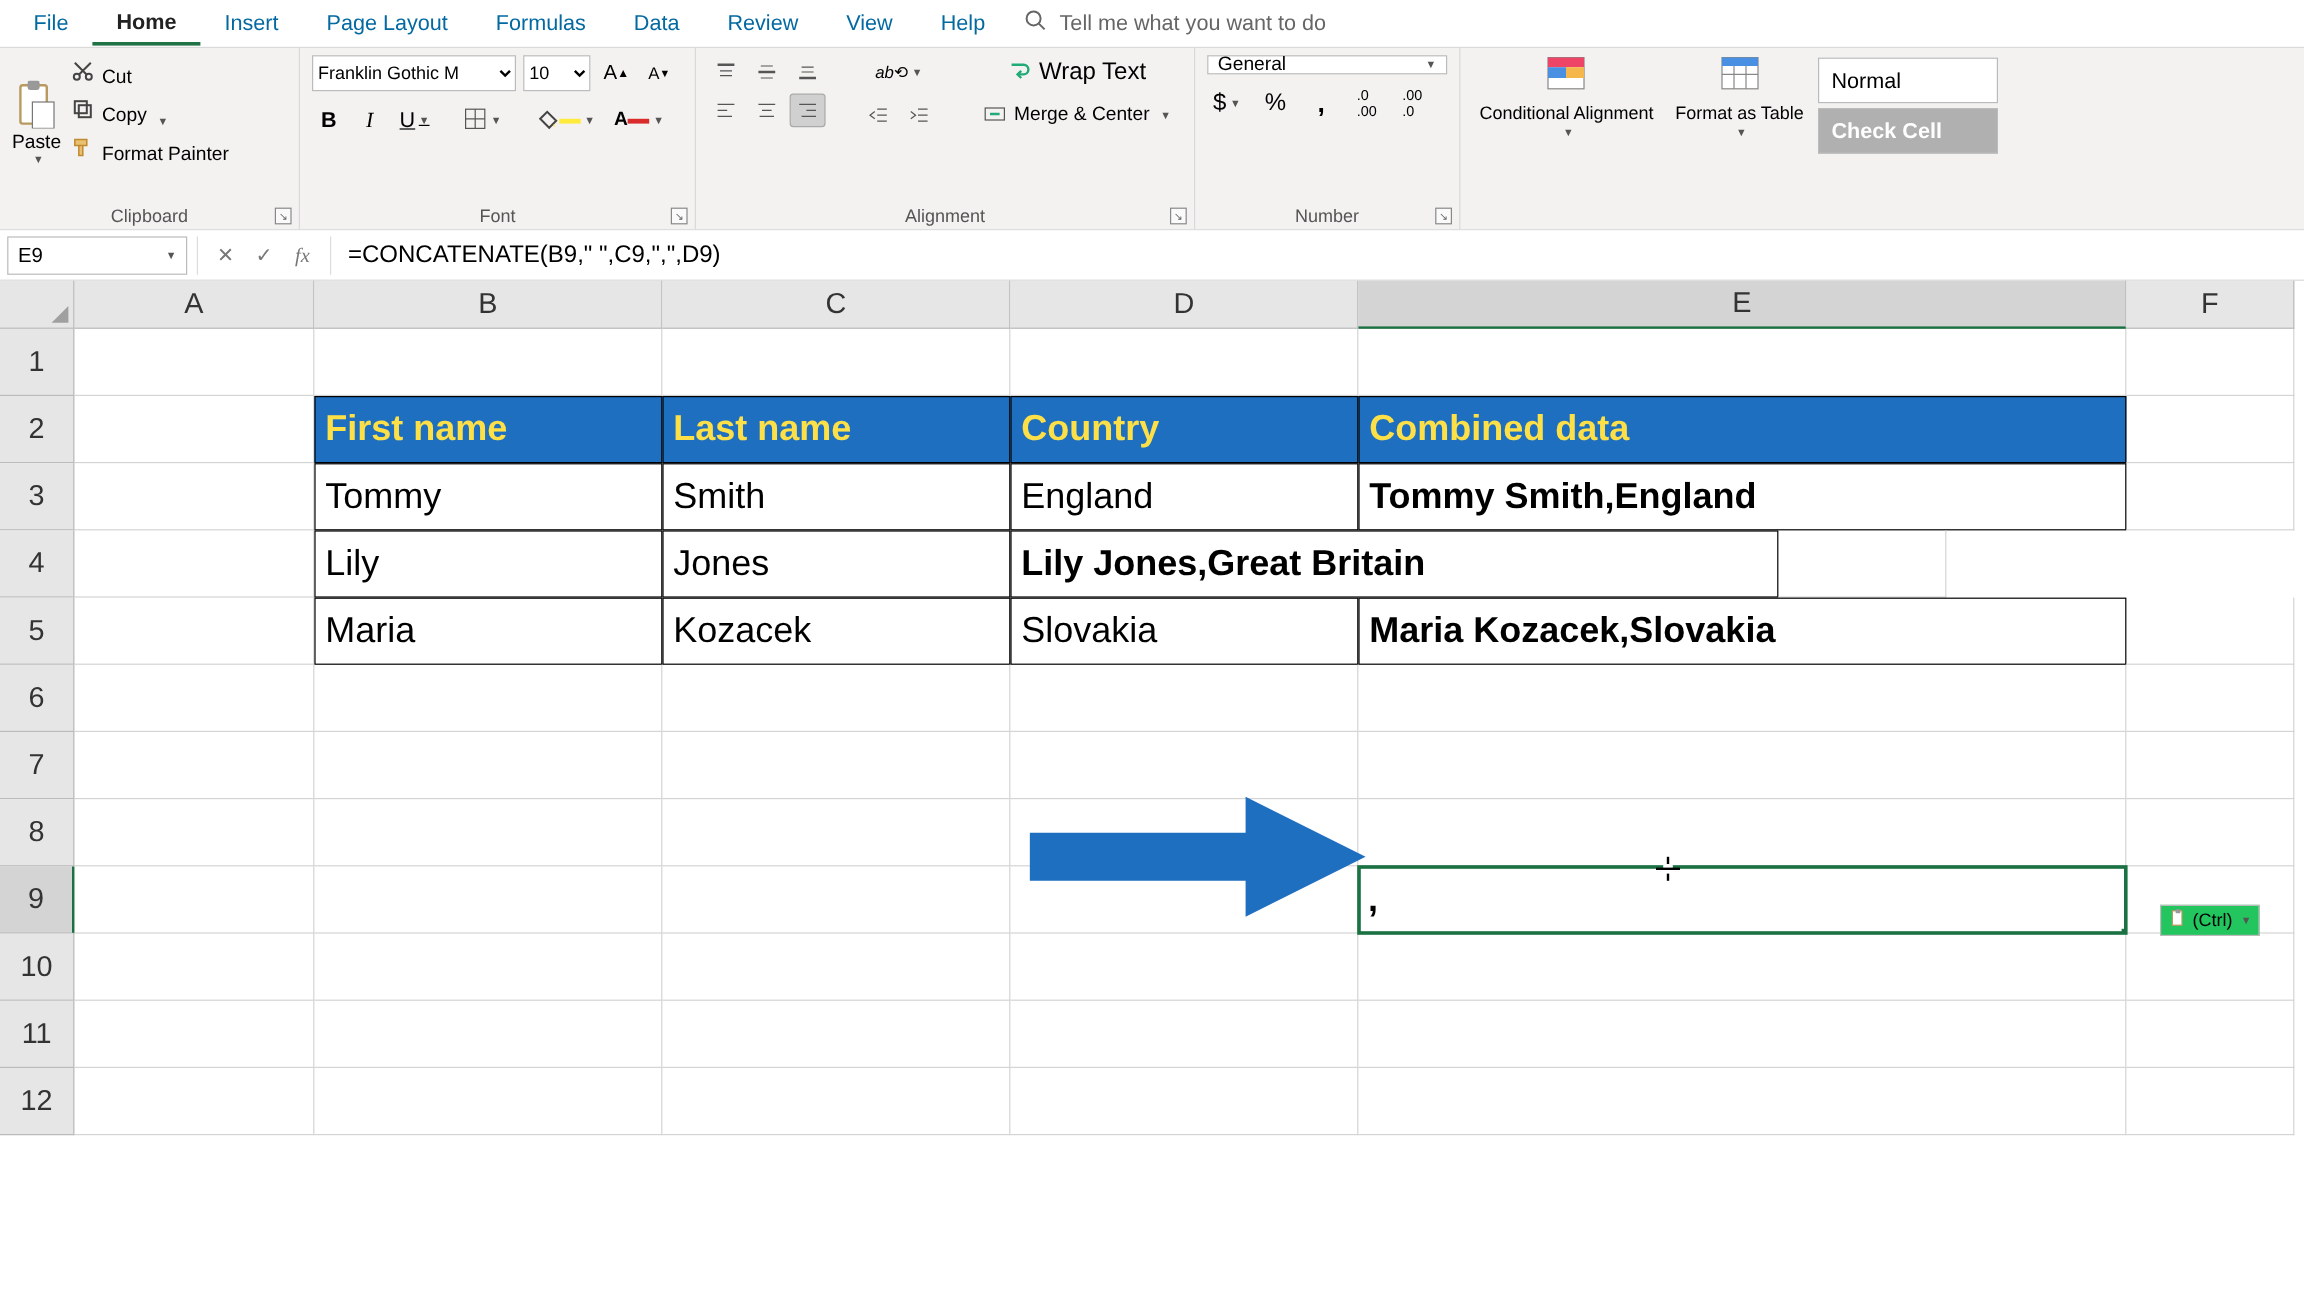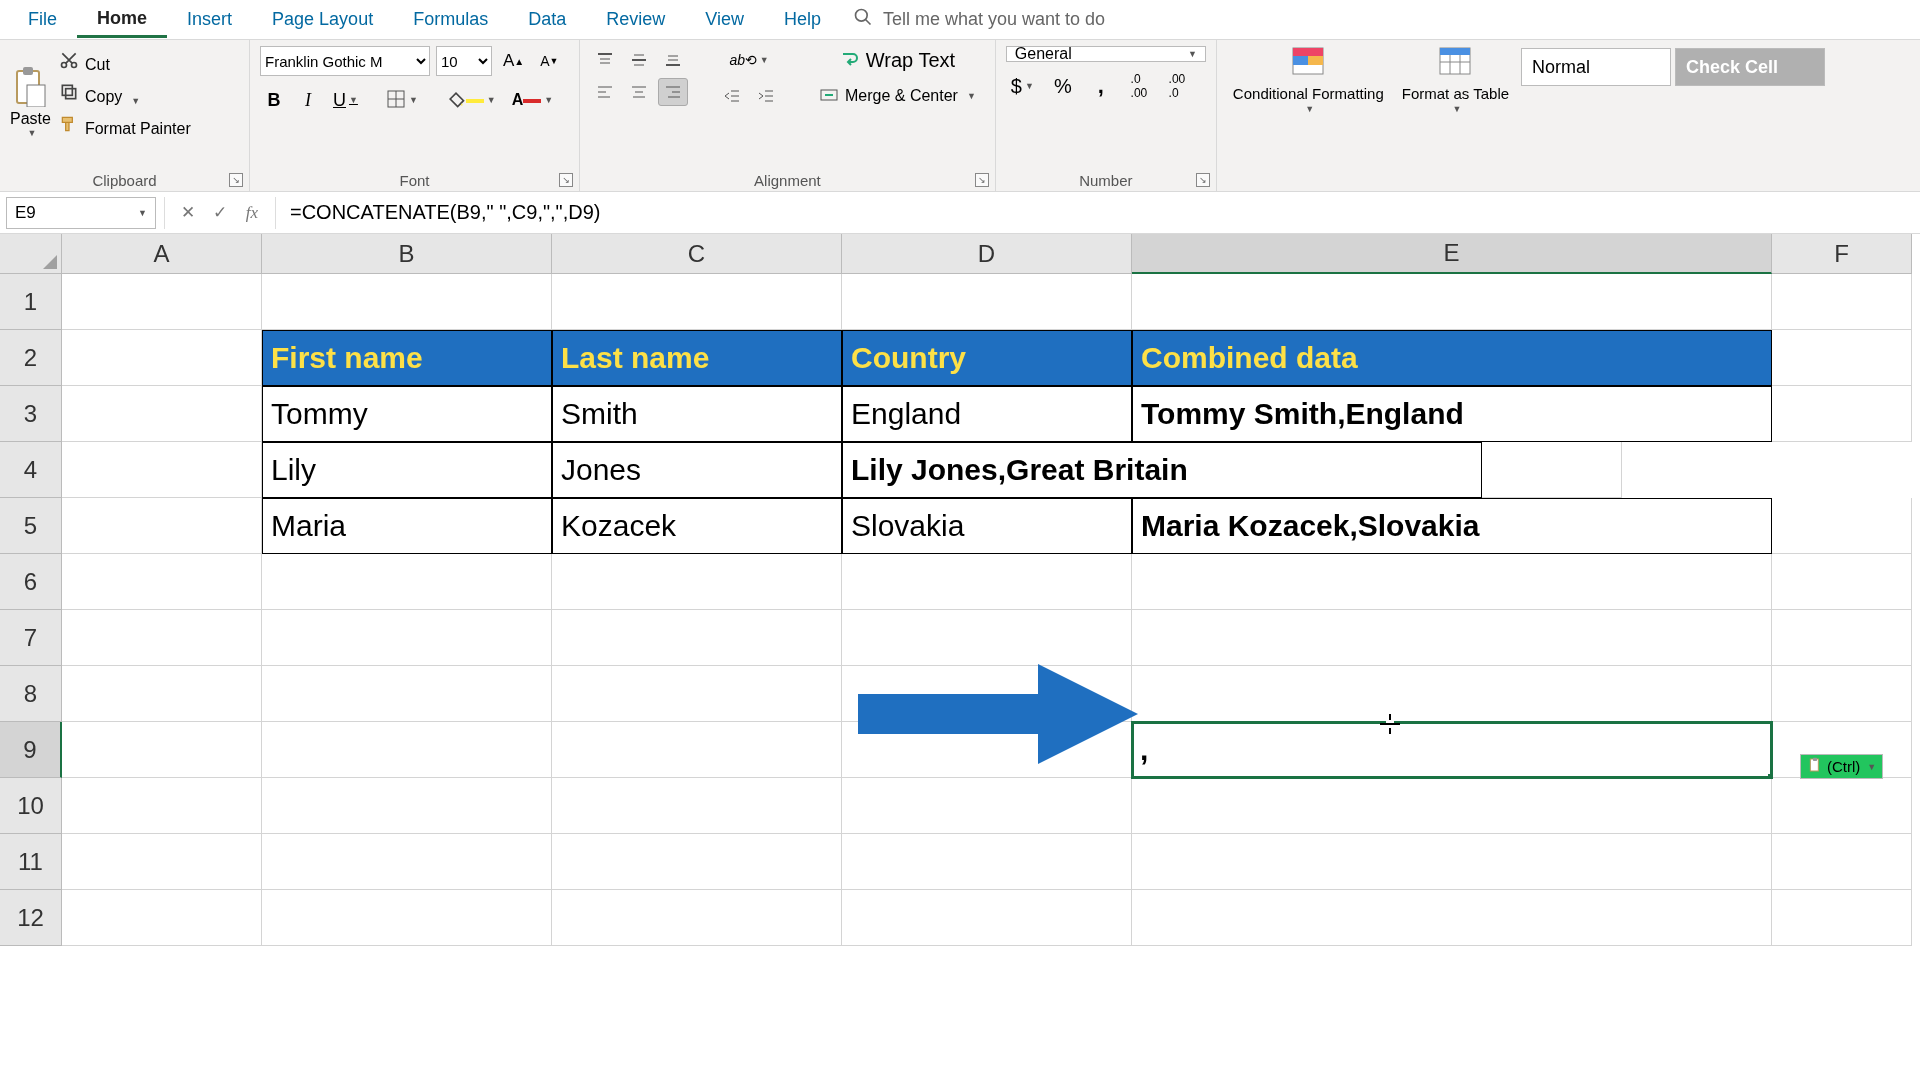--- a/index.html
+++ b/index.html
@@ -110,21 +110,21 @@
   select.fontsize{width:56px;}
 
   .align-grid{display:grid;grid-template-columns:repeat(3,30px);gap:4px;}
   .align-grid .btn-icon.active{background:#d0d0d0;border-color:#aaa;}
 
   .select-like{display:flex;align-items:center;justify-content:space-between;border:1px solid #bbb;background:#fff;height:16px;width:200px;padding:0 8px;font-size:16px;}
 
   .big-vert{display:flex;flex-direction:column;align-items:center;justify-content:center;cursor:pointer;padding:0 6px;font-size:15px;text-align:center;line-height:1.25;}
   .big-vert svg{width:34px;height:30px;margin-bottom:4px;}
 
-  .styles-pane{display:flex;flex-direction:row;gap:4px;padding-top:2px;}
+  .styles-pane{display:flex;flex-direction:column;gap:4px;padding-top:2px;}
   .style-box{border:1px solid #bbb;min-width:150px;height:38px;display:flex;align-items:center;padding:0 10px;font-size:18px;}
   .style-normal{background:#fff;}
   .style-check{background:#b0b0b0;color:#fff;font-weight:600;}
 
   
   .name-formula{
     display:flex;align-items:center;height:42px;border-bottom:1px solid var(--ribbon-border);
     background:#fff;
   }
   .name-box{width:150px;height:32px;border:1px solid #bbb;margin-left:6px;display:flex;align-items:center;justify-content:space-between;padding:0 8px;font-size:17px;background:#fff;}
@@ -387,21 +387,21 @@
 
   <div class="group" style="border-right:none">
     <div class="row" style="align-items:flex-start">
       <div class="big-vert">
         <span><svg viewBox="0 0 34 30">
               <rect x="2" y="2" width="30" height="26" fill="#fff" stroke="#888"></rect>
               <rect x="2" y="2" width="30" height="8" fill="#e46"></rect>
               <rect x="2" y="10" width="15" height="9" fill="#4a90e2"></rect>
               <rect x="17" y="10" width="15" height="9" fill="#f5b74c"></rect>
             </svg></span>
-        <span>Conditional Formatting</span>
+        <span>Conditional Alignment</span>
           <span class="dd-arrow">▼</span>
       </div>
       <div class="big-vert">
         <span><svg viewBox="0 0 34 30">
               <rect x="2" y="2" width="30" height="26" fill="#fff" stroke="#888"></rect>
               <rect x="2" y="2" width="30" height="7" fill="#4a90e2"></rect>
               <line x1="2" y1="16" x2="32" y2="16" stroke="#888"></line>
               <line x1="12" y1="9" x2="12" y2="28" stroke="#888"></line>
               <line x1="22" y1="9" x2="22" y2="28" stroke="#888"></line>
             </svg></span>

